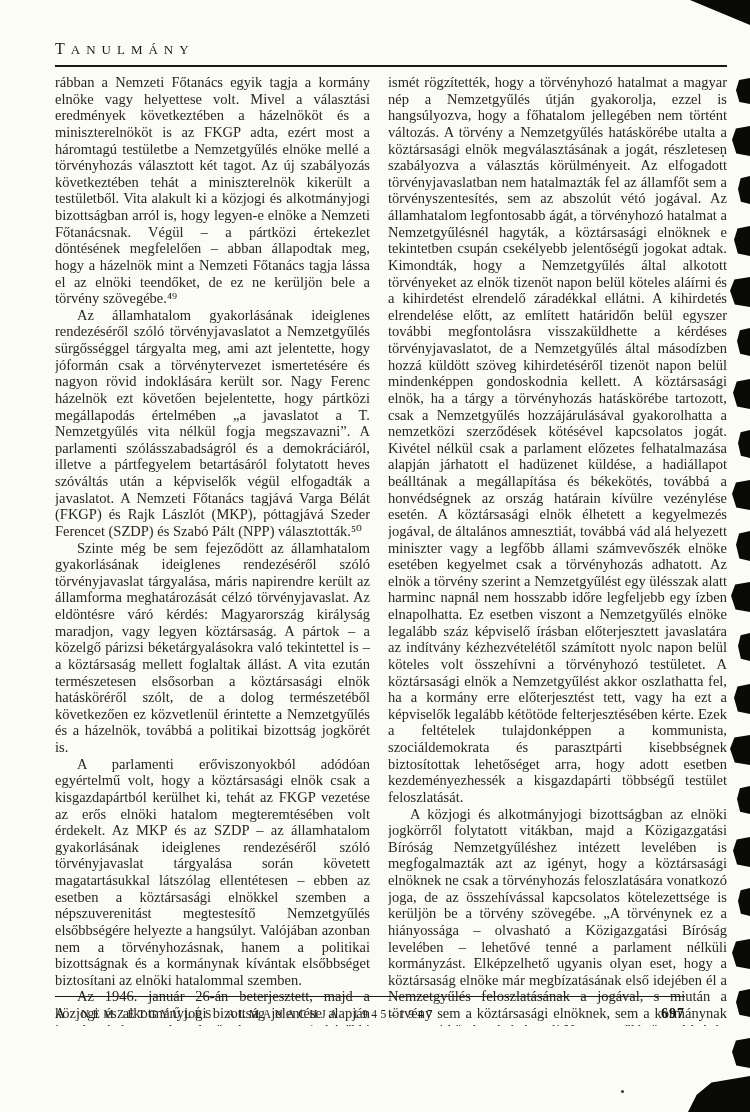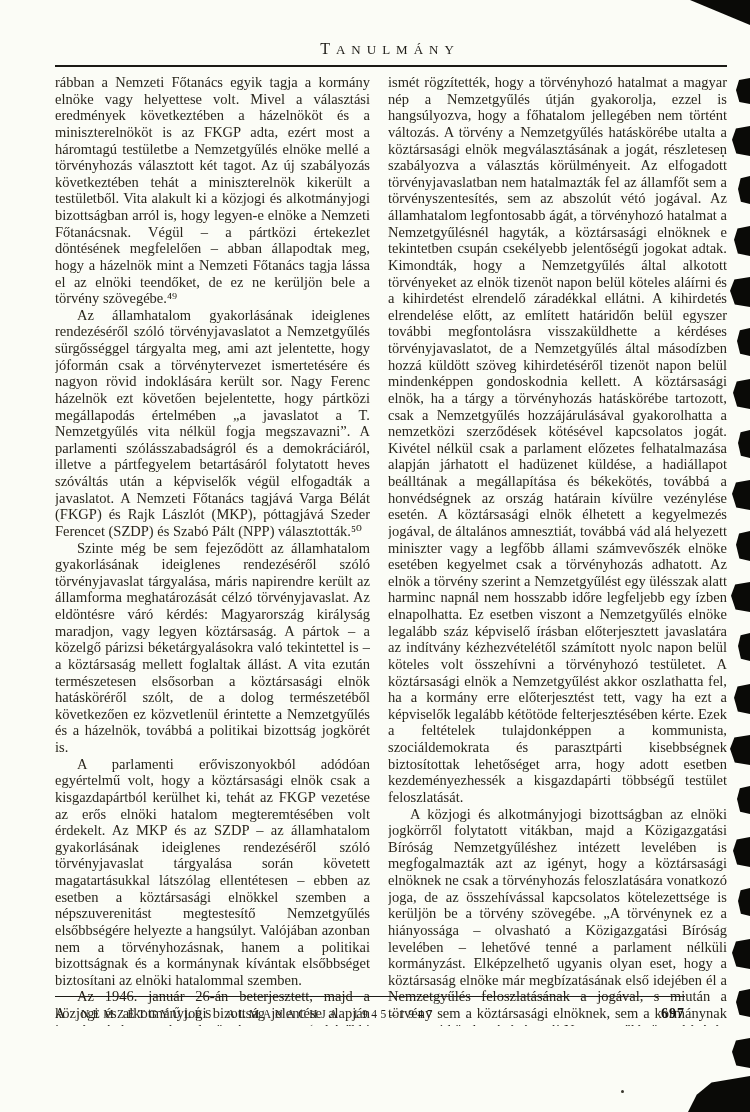--- a/index.html
+++ b/index.html
@@ -8,21 +8,21 @@
     background:#fbfcf6;
     position:relative;
     overflow:hidden;
     font-family:"Liberation Serif","DejaVu Serif",serif;
     color:#272419;
   }
   .page-inner {
     position:absolute; left:55px; top:40px; width:672px;
   }
   .running-header {
-    text-align:center;
+    text-align:left;
     font-size:13px;
     letter-spacing:6px;
     color:#1d1b16;
     padding-right:2px;
     padding-bottom:7px;
   }
   .running-header::first-letter { font-size:16px; }
   .header-rule {
     border:none; border-top:2.2px solid #1b1a15; margin:0 0 7px 0;
   }

